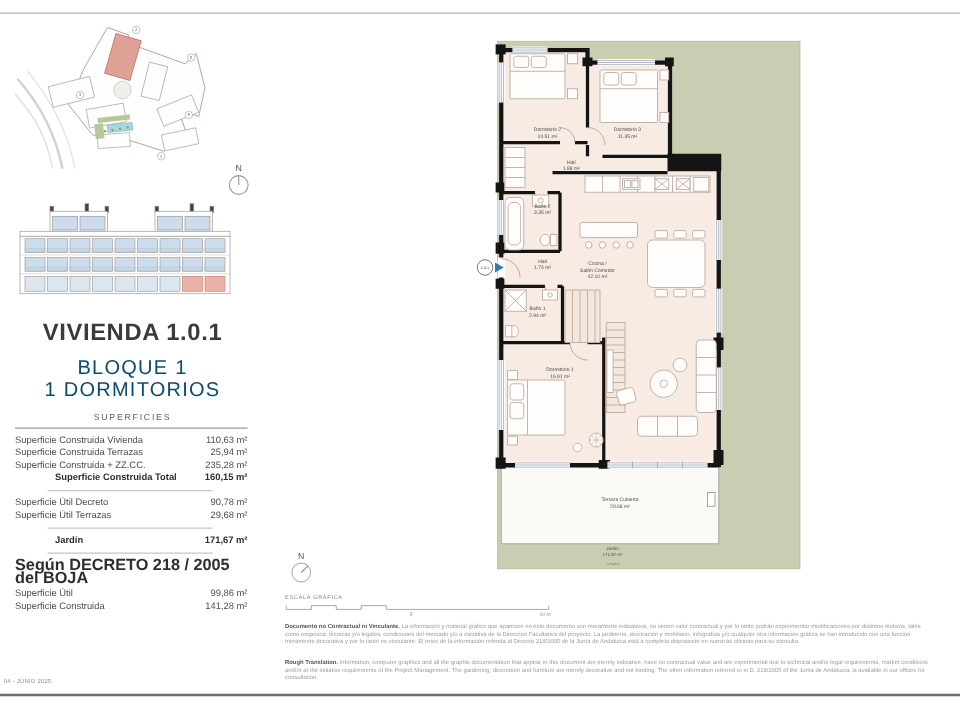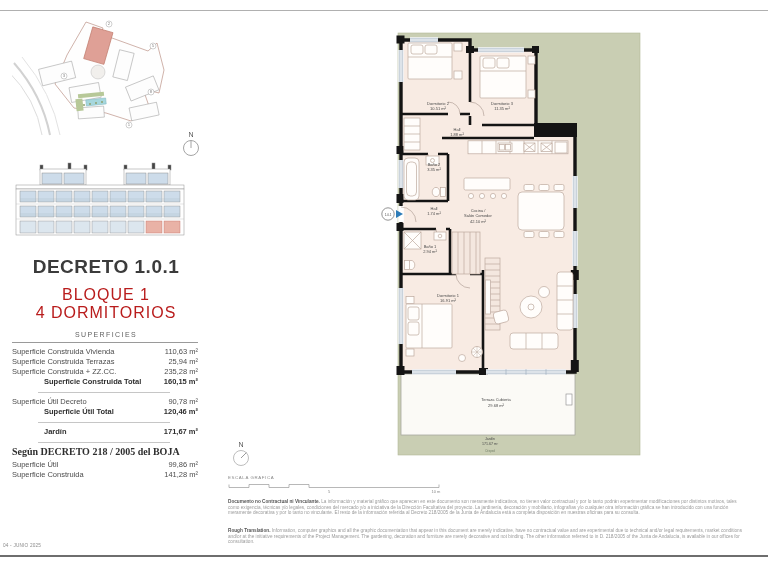--- a/index.html
+++ b/index.html
@@ -5,30 +5,30 @@
   html,body{margin:0;padding:0;background:#e8e8e8;}
   .page{position:relative;width:768px;height:576px;background:#ffffff;overflow:hidden;
         font-family:"Liberation Sans",sans-serif;margin:0 auto;}
   .abs{position:absolute;}
   .hline{position:absolute;left:0;right:0;background:#b0b0b0;height:1px;}
   .hline.bottom{background:#6e6e6e;height:2px;}
   
   .title-main{position:absolute;left:0;top:256px;width:212px;text-align:center;
               font-size:19px;font-weight:bold;letter-spacing:.5px;color:#3b3b3b;}
   .title-sub{position:absolute;left:0;width:212px;text-align:center;font-size:16px;
-             font-weight:400;letter-spacing:1px;color:#b91c1c;}
+             font-weight:400;letter-spacing:1px;color:#0c4a6e;}
   .surf-head{position:absolute;left:0;top:331px;width:212px;text-align:center;
              font-size:7px;letter-spacing:1.4px;color:#5f5f5f;}
   .surf-rule{position:absolute;left:12px;top:342px;width:186px;height:1px;background:#9a9a9a;}
   .table{position:absolute;left:12px;top:347px;width:186px;}
   .trow{display:flex;justify-content:space-between;font-size:7.5px;line-height:10px;color:#4d4d4d;}
   .trow .v{white-space:nowrap;}
   .trow.bold{font-weight:bold;color:#2e2e2e;margin-left:32px;}
   .sep{height:1px;background:#c6c6c6;margin:4.5px 0 4.5px 26px;width:132px;}
-  .decree{font-size:10px;line-height:10px;font-weight:bold;color:#2e2e2e;margin:2px 0 3px 0;font-family:Liberation Serif, serif;}
+  .decree{font-size:13px;line-height:10px;font-weight:bold;color:#2e2e2e;margin:2px 0 3px 0;}
   
   .tinywrap{position:absolute;overflow:visible;}
   .tiny{transform:scale(.5);transform-origin:0 0;color:#9a9a9a;font-size:9.4px;line-height:11.6px;}
   .tiny b{color:#555555;}
   svg text{font-family:"Liberation Sans",sans-serif;}
 </style>
 </head>
 <body>
 
 <div class="page">
@@ -126,23 +126,23 @@
       <rect x="156" y="60" width="16" height="12" fill="#e9b2a6" stroke="#c4766a"></rect>
     </g>
     <g stroke="#aab7c2" stroke-width="0.4">
       <line x1="12" y1="38" x2="172" y2="38"></line>
         <line x1="12" y1="40" x2="172" y2="40"></line>
       <line x1="12" y1="53" x2="172" y2="53"></line>
         <line x1="12" y1="55" x2="172" y2="55"></line>
     </g>
   </svg>
 
-  <div class="title-main">DECRETO 1.0.1</div>
+  <div class="title-main">VIVIENDA 1.0.1</div>
   <div class="title-sub" style="top:286px;">BLOQUE 1</div>
-  <div class="title-sub" style="top:304px;">4 DORMITORIOS</div>
+  <div class="title-sub" style="top:304px;">1 DORMITORIOS</div>
   <div class="surf-head">SUPERFICIES</div>
   <div class="surf-rule"></div>
 
   <div class="table">
     <div class="trow">
         <span>Superficie Construida Vivienda</span>
         <span class="v">110,63 m²</span>
       </div>
     <div class="trow">
         <span>Superficie Construida Terrazas</span>
@@ -154,23 +154,23 @@
       </div>
     <div class="trow bold">
         <span>Superficie Construida Total</span>
         <span class="v">160,15 m²</span>
       </div>
     <div class="sep"></div>
     <div class="trow">
         <span>Superficie Útil Decreto</span>
         <span class="v">90,78 m²</span>
       </div>
-    <div class="trow bold">
-        <span>Superficie Útil Total</span>
-        <span class="v">120,46 m²</span>
+    <div class="trow">
+        <span>Superficie Útil Terrazas</span>
+        <span class="v">29,68 m²</span>
       </div>
     <div class="sep"></div>
     <div class="trow bold">
         <span>Jardín</span>
         <span class="v">171,67 m²</span>
       </div>
     <div class="sep"></div>
     <div class="decree">Según DECRETO 218 / 2005 del BOJA</div>
     <div class="trow">
         <span>Superficie Útil</span>

